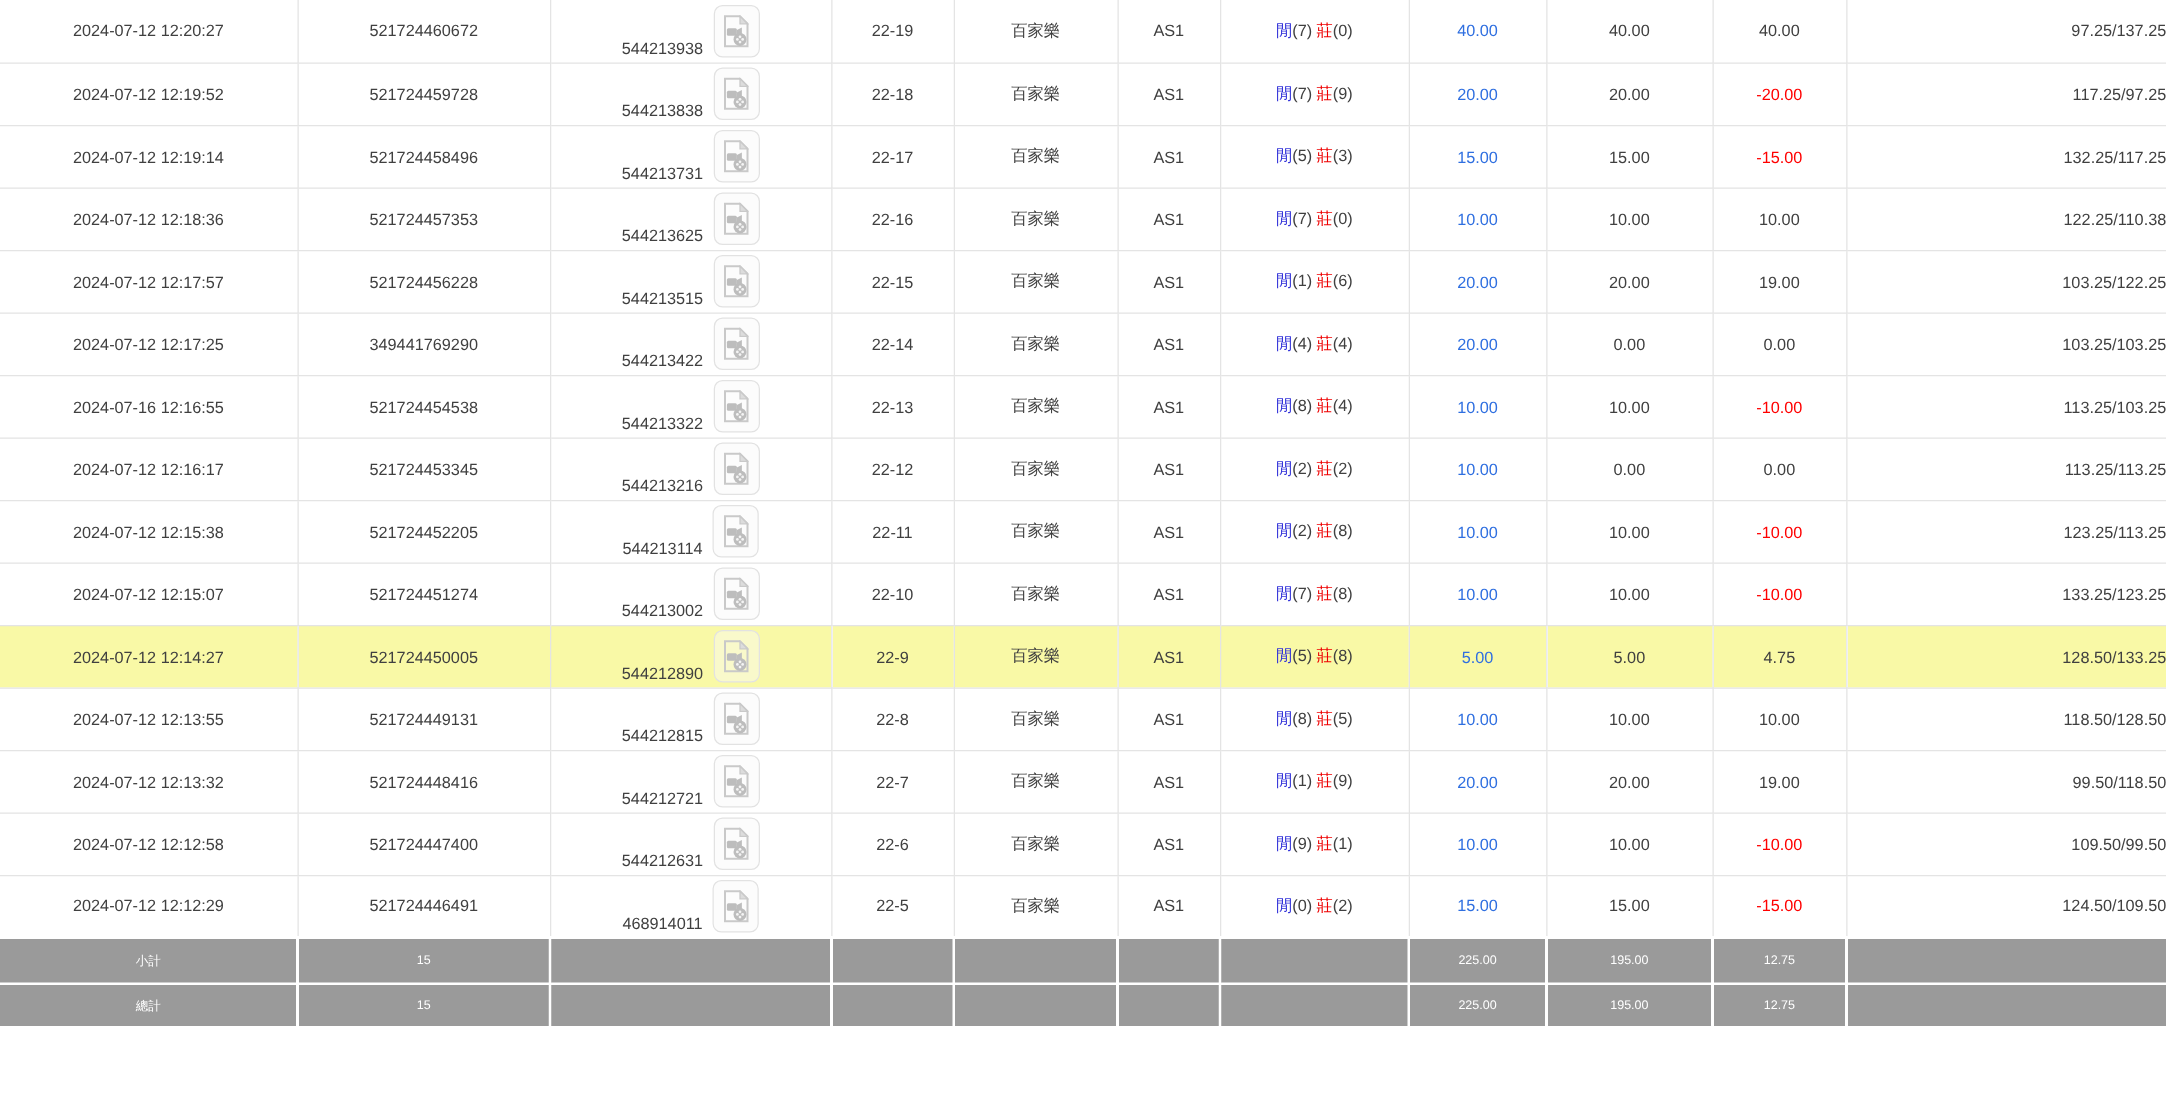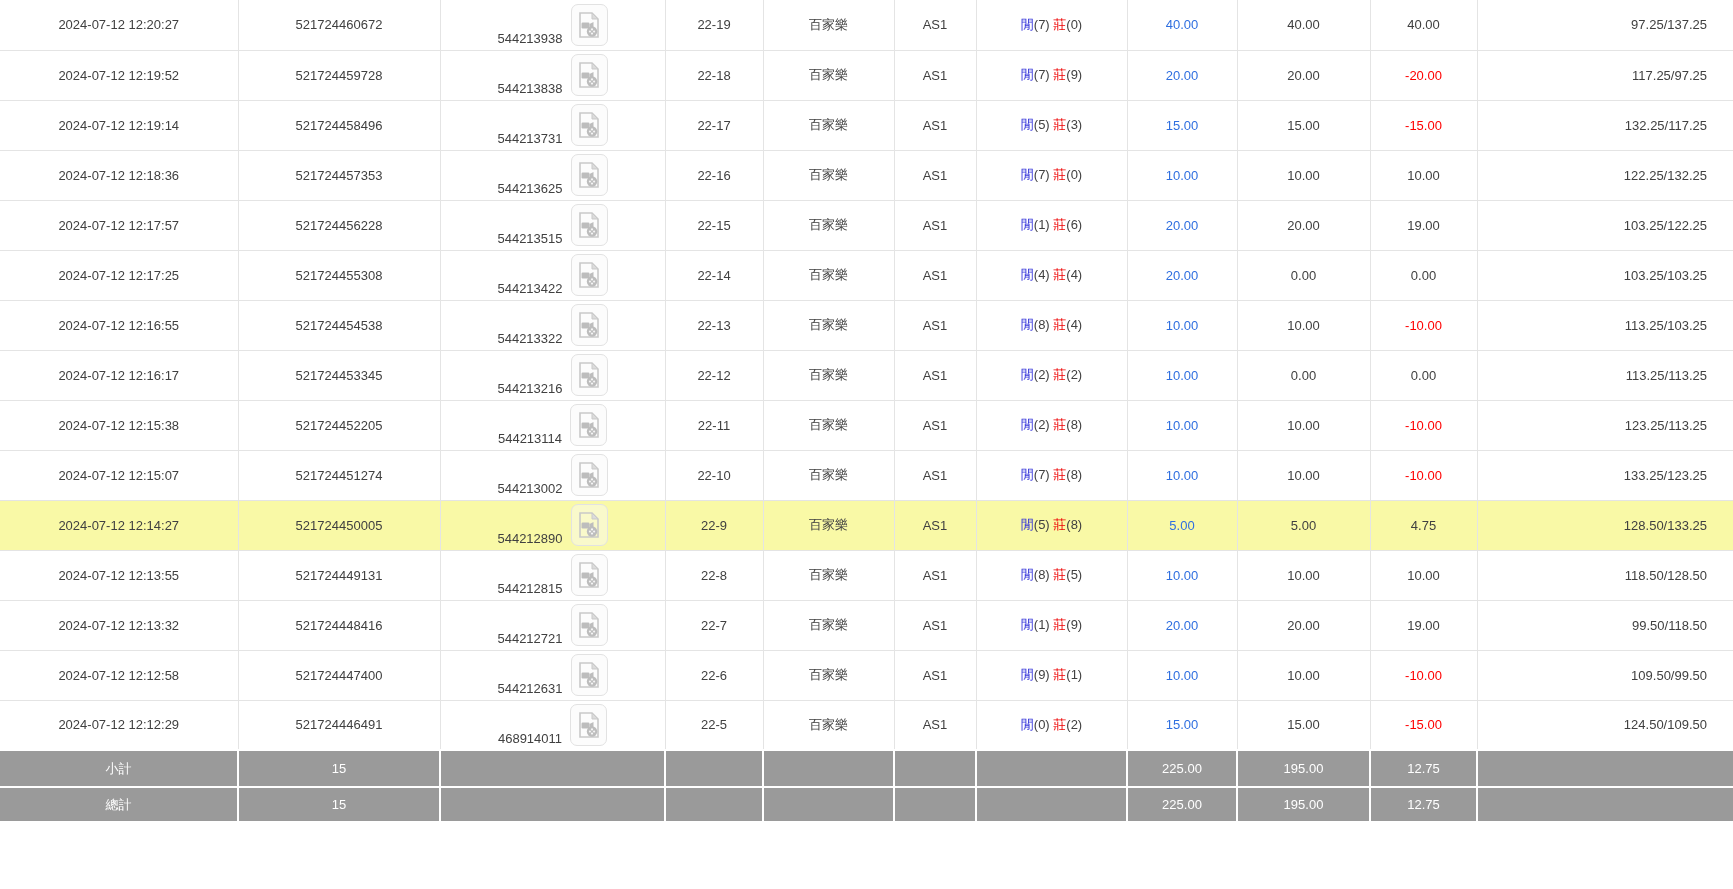--- a/index.html
+++ b/index.html
@@ -26,35 +26,35 @@
     text-align:center;vertical-align:middle;
     font-size:13px;color:var(--text-color);
     overflow:hidden;white-space:nowrap;
     padding:0;
   }
   tbody tr{height:50px;}
   tbody tr:first-child td{border-top:0;}
   td:first-child{border-left:0;}
   td:last-child{border-right:0;}
   tbody tr.highlight td{background:var(--hl-yellow);}
-  .cell-balance{text-align:right;padding-right:26px;}
+  .cell-balance{text-align:right;}
   .amt-bet{color:var(--bet-blue);}
   .neg{color:var(--neg-red);margin-top:40px;}
   .lbl-player{color:var(--player-blue);}
   .lbl-banker{color:var(--banker-red);}
   .game-id-wrap{display:flex;align-items:flex-end;justify-content:center;gap:8px;}
   .video-btn{
     display:inline-flex;align-items:center;justify-content:center;
     width:35px;height:40px;border:1px solid #e2e2e2;border-radius:7px;
     background:rgba(248,248,248,.45);cursor:pointer;
   }
   .video-btn svg{display:block;}
   tfoot td{
     background:var(--footer-gray);color:#fff;border:2px solid #fff;
-    font-size:13px;
+    font-size:10px;
   }
   tfoot tr.subtotal{height:37px;}
   tfoot tr.grandtotal{height:35px;}
 </style>
 </head>
 <body>
 
 <table>
   <colgroup>
     <col style="width:238px">
@@ -193,21 +193,21 @@
     <td><span>22-16</span></td>
     <td><span>百家樂</span></td>
     <td><span>AS1</span></td>
     <td>
       <span class="lbl-player">閒</span><span class="val-player">(7) </span>
       <span class="lbl-banker">莊</span><span class="val-banker">(0)</span>
     </td>
     <td><span class="amt-bet">10.00</span></td>
     <td><span>10.00</span></td>
     <td><span class="amt-win">10.00</span></td>
-    <td class="cell-balance"><span>122.25/132.25</span></td>
+    <td class="cell-balance"><span>122.25/110.38</span></td>
   </tr>
       <tr>
     <td><span>2024-07-12 12:17:57</span></td>
     <td><span>521724456228</span></td>
     <td>
       <div class="game-id-wrap">
         <span>544213515</span>
         <span class="video-btn">
           <svg width="24" height="28" viewBox="0 0 24 28">
             <path d="M3 2 h12 l6 6 v18 h-18 z" fill="none" stroke="#c9c9c9" stroke-width="1.6"></path>
@@ -230,21 +230,21 @@
       <span class="lbl-player">閒</span><span class="val-player">(1) </span>
       <span class="lbl-banker">莊</span><span class="val-banker">(6)</span>
     </td>
     <td><span class="amt-bet">20.00</span></td>
     <td><span>20.00</span></td>
     <td><span class="amt-win">19.00</span></td>
     <td class="cell-balance"><span>103.25/122.25</span></td>
   </tr>
       <tr>
     <td><span>2024-07-12 12:17:25</span></td>
-    <td><span>521724455308</span></td>
+    <td><span>349441769290</span></td>
     <td>
       <div class="game-id-wrap">
         <span>544213422</span>
         <span class="video-btn">
           <svg width="24" height="28" viewBox="0 0 24 28">
             <path d="M3 2 h12 l6 6 v18 h-18 z" fill="none" stroke="#c9c9c9" stroke-width="1.6"></path>
             <path d="M15 2 v6 h6 z" fill="#dcdcdc" stroke="#c9c9c9" stroke-width="1"></path>
             <rect x="4.5" y="11.5" width="8" height="6" rx="1.2" fill="#bdbdbd"></rect>
             <path d="M12.5 13 l4 -2 v8 l-4 -2 z" fill="#bdbdbd"></path>
             <circle cx="15" cy="20.5" r="5.2" fill="#bdbdbd"></circle>
@@ -262,21 +262,21 @@
     <td>
       <span class="lbl-player">閒</span><span class="val-player">(4) </span>
       <span class="lbl-banker">莊</span><span class="val-banker">(4)</span>
     </td>
     <td><span class="amt-bet">20.00</span></td>
     <td><span>0.00</span></td>
     <td><span class="amt-win">0.00</span></td>
     <td class="cell-balance"><span>103.25/103.25</span></td>
   </tr>
       <tr>
-    <td><span>2024-07-12 12:16:55</span></td>
+    <td><span>2024-07-16 12:16:55</span></td>
     <td><span>521724454538</span></td>
     <td>
       <div class="game-id-wrap">
         <span>544213322</span>
         <span class="video-btn">
           <svg width="24" height="28" viewBox="0 0 24 28">
             <path d="M3 2 h12 l6 6 v18 h-18 z" fill="none" stroke="#c9c9c9" stroke-width="1.6"></path>
             <path d="M15 2 v6 h6 z" fill="#dcdcdc" stroke="#c9c9c9" stroke-width="1"></path>
             <rect x="4.5" y="11.5" width="8" height="6" rx="1.2" fill="#bdbdbd"></rect>
             <path d="M12.5 13 l4 -2 v8 l-4 -2 z" fill="#bdbdbd"></path>

